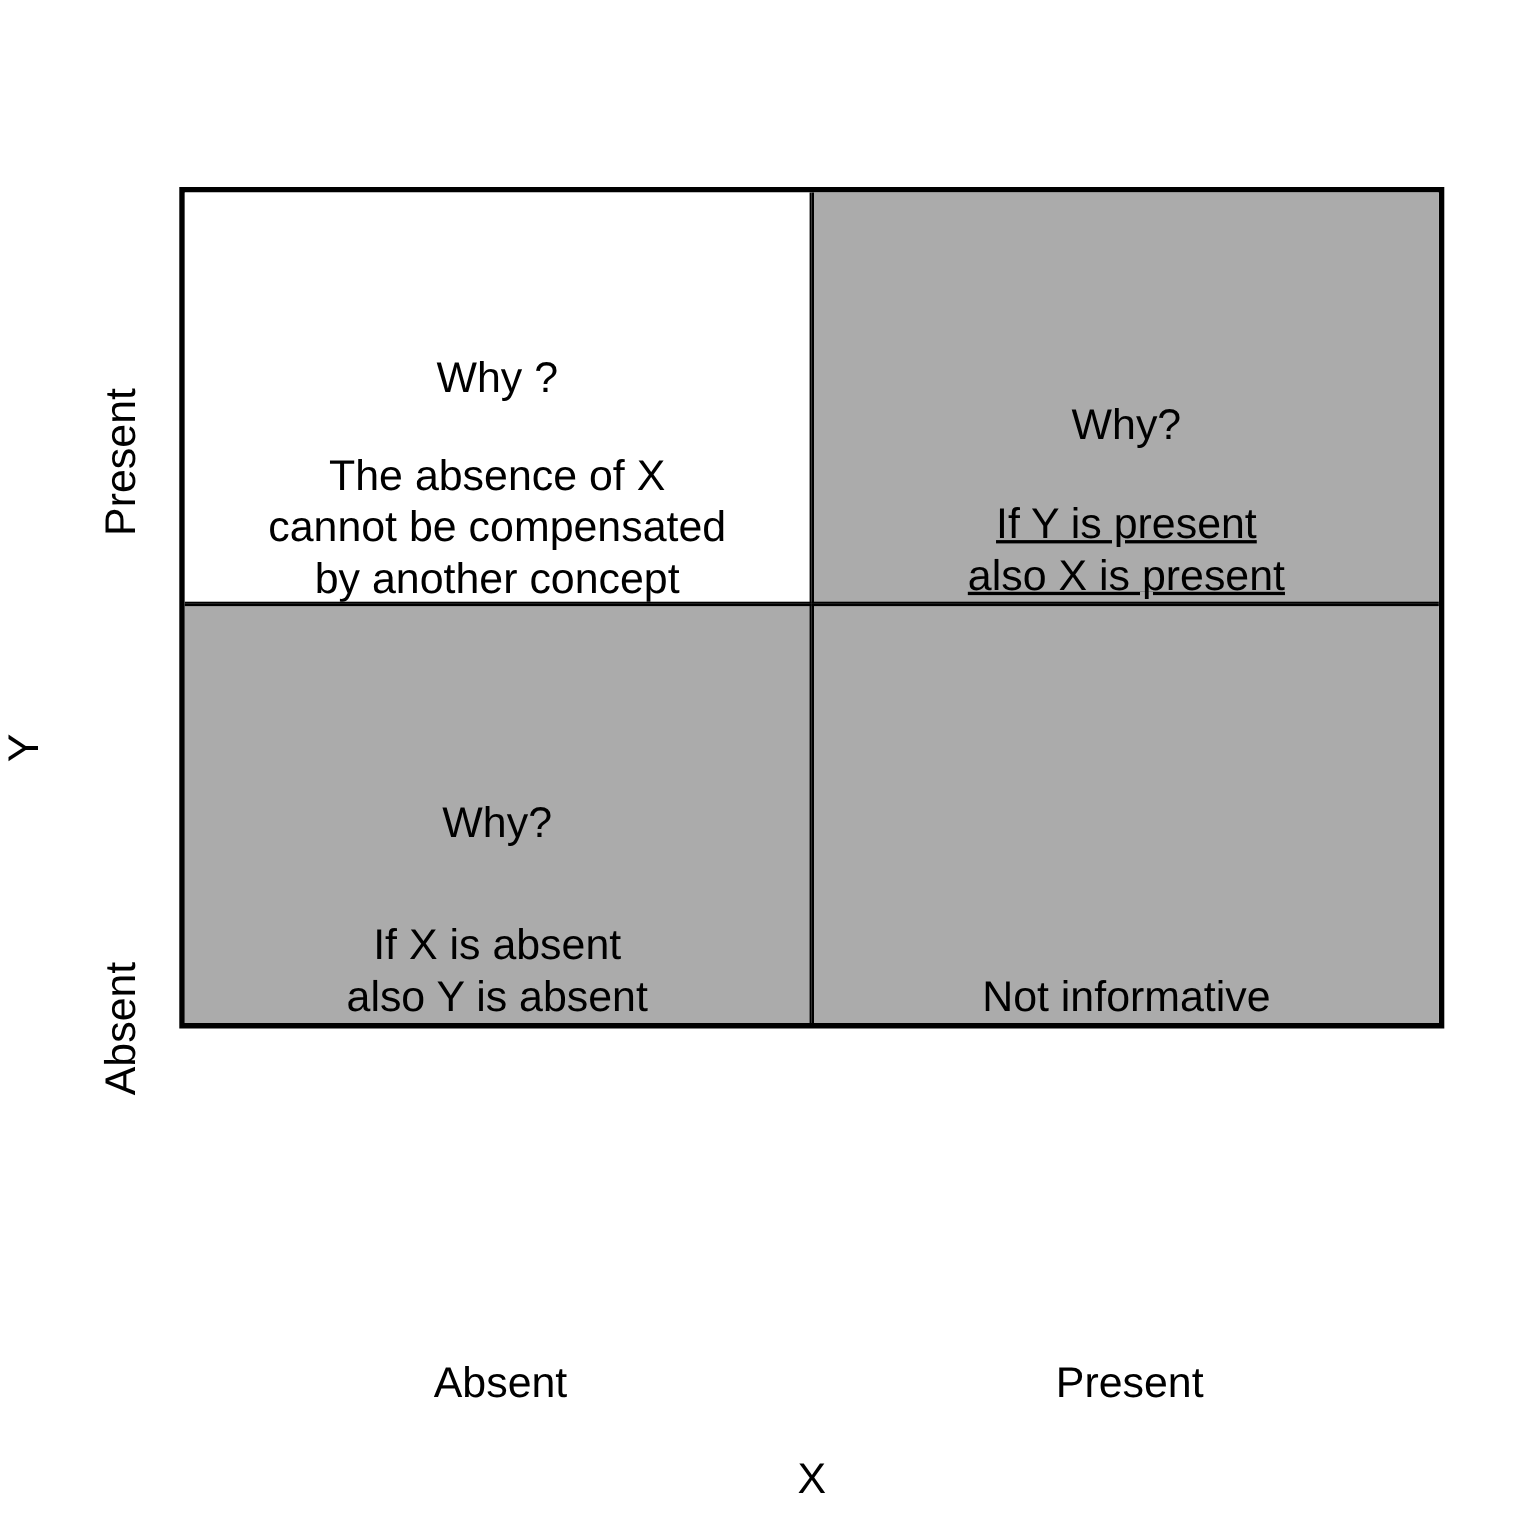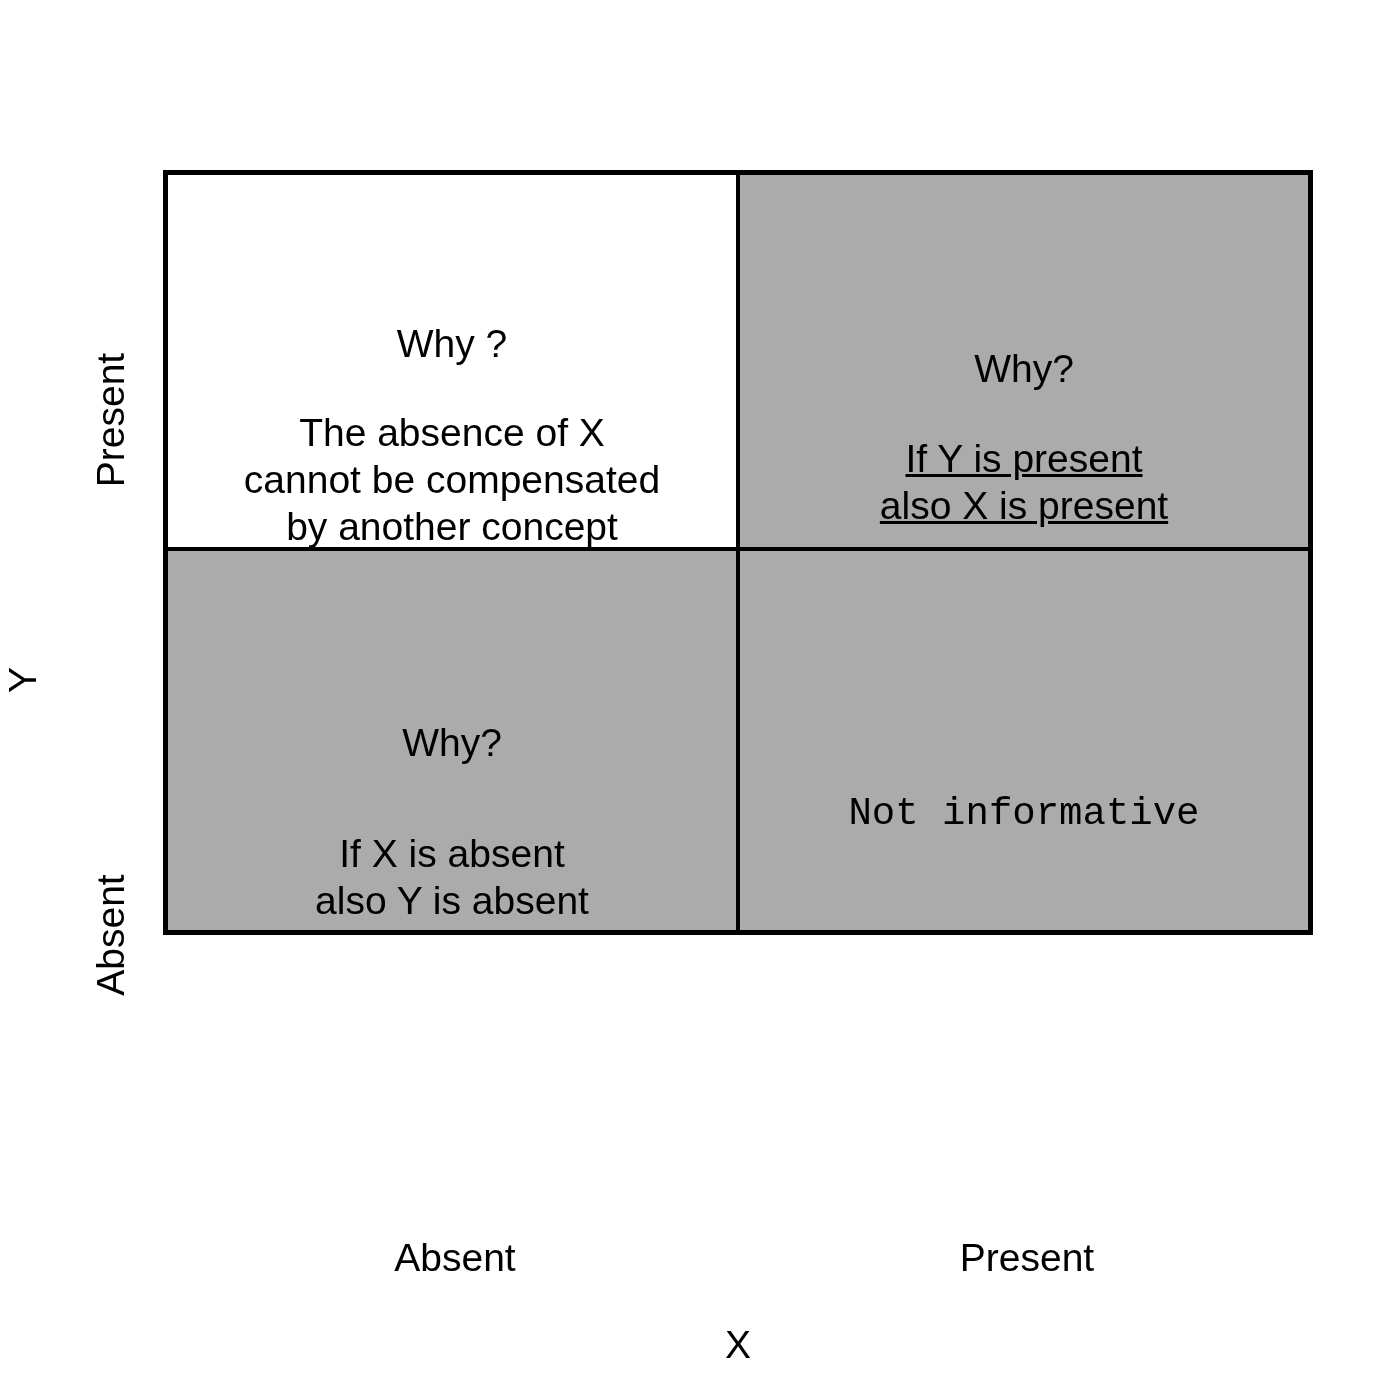--- a/index.html
+++ b/index.html
@@ -42,21 +42,21 @@
     display: flex;
     flex-direction: column;
     align-items: center;
     justify-content: flex-start;
     text-align: center;
     font-size: 39px;
     line-height: 47px;
     overflow: hidden;
   }
   .quadrant.white { background: #ffffff; }
-  .quadrant.gray  { background: #ababab; }
+  .quadrant.gray  { background: #ababab; justify-content: flex-end; }
 
   
   .q-tl { border-right: 2.5px solid #000000; border-bottom: 2.5px solid #000000; }
   .q-tr { border-left: 2.5px solid #000000;  border-bottom: 2.5px solid #000000; }
   .q-bl { border-right: 2.5px solid #000000; border-top: 2.5px solid #000000; }
   .q-br { border-left: 2.5px solid #000000;  border-top: 2.5px solid #000000; }
 
   .q-heading {
     margin: 0;
     font-weight: normal;
@@ -74,21 +74,21 @@
   
   .q-tl .q-heading { margin-top: 145px; }
   .q-tl .q-body    { margin-top: 42px; }
 
   .q-tr .q-heading { margin-top: 170px; }
   .q-tr .q-body    { margin-top: 43px; text-decoration: underline; }
 
   .q-bl .q-heading { margin-top: 168px; }
   .q-bl .q-body    { margin-top: 64px; }
 
-  .q-br .q-body    { margin-top: 240px; font-family: Liberation Mono, monospace; }
+  .q-br .q-body    { margin-top: 240px; }
 
   
   .axis-label {
     position: absolute;
     font-size: 39px;
     line-height: 39px;
     white-space: nowrap;
     color: #000000;
   }
 

